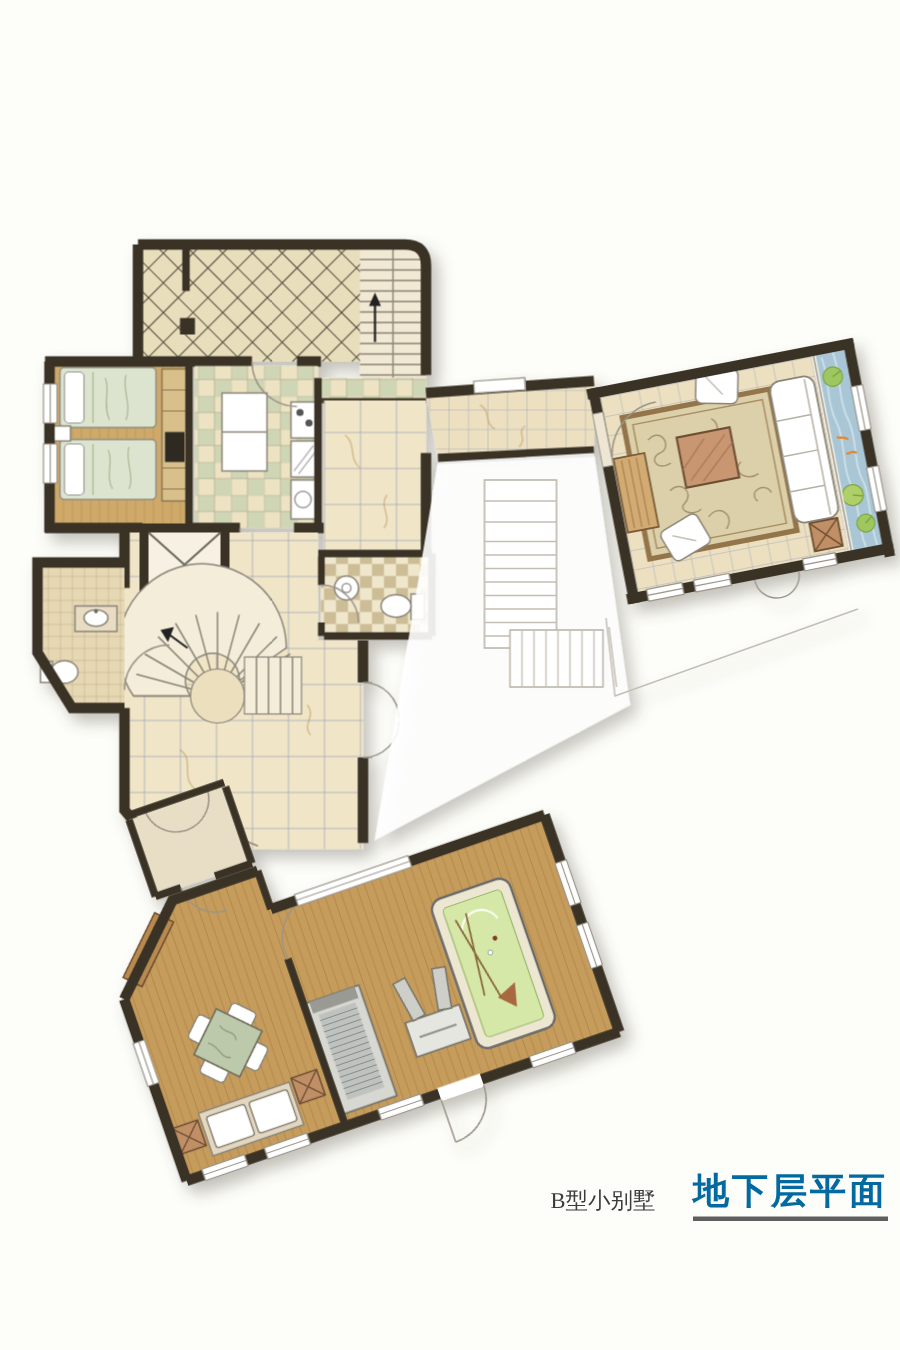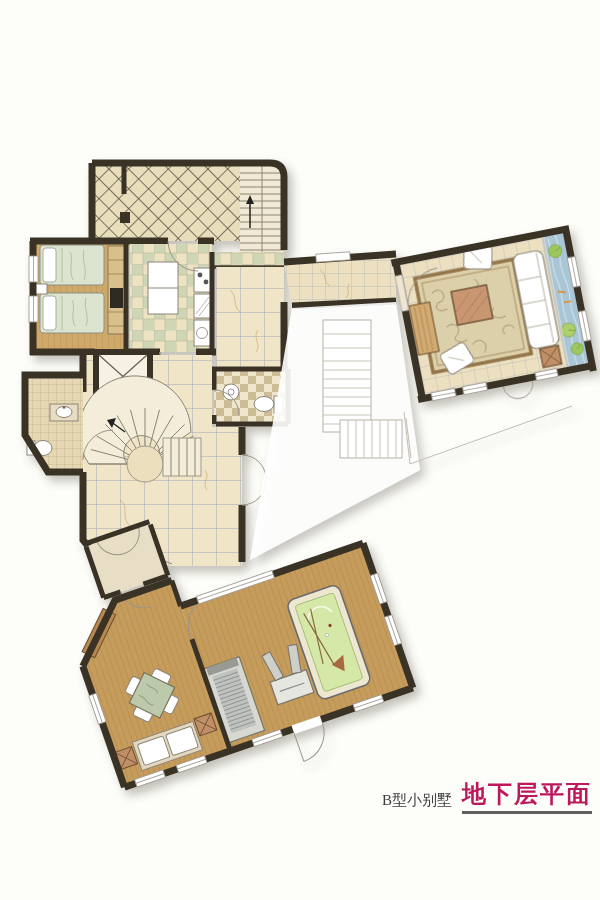--- a/index.html
+++ b/index.html
@@ -10,24 +10,24 @@
   .wall5{stroke:#3a3328;fill:none;stroke-width:5;stroke-linecap:butt;}
   .wall4{stroke:#45402f;fill:none;stroke-width:3.5;stroke-linecap:butt;}
   .thin{stroke:#8f887a;fill:none;stroke-width:1;}
   .door{stroke:#9b9488;fill:none;stroke-width:1;}
   .winline{stroke:#9b958b;stroke-width:.8;}
   .win{fill:#ffffff;stroke:#9b958b;stroke-width:.8;}
   .tread{stroke:#8b8474;stroke-width:1;fill:none;}
   .furn{stroke:#8a8578;stroke-width:1;fill:#ffffff;}
   .vein{stroke:#b9935a;stroke-width:1;fill:none;opacity:.5;}
   #title-block{position:absolute;left:352px;top:778px;width:240px;display:flex;
-               align-items:flex-end;justify-content:flex-end;color:#3c3c3c;}
+               align-items:flex-end;justify-content:flex-end;color:#3c3c3c;gap:15px;}
   #title-prefix{font-size:15px;margin-right:10px;padding-bottom:4px;font-family:"Liberation Serif",serif;}
   #title-main-wrap{display:inline-block;text-align:center;}
-  #title-main{font-size:24px;font-weight:bold;letter-spacing:2px;color:#be185d;
+  #title-main{font-size:24px;font-weight:bold;letter-spacing:2px;color:#0369a1;
               font-family:"Liberation Serif",serif;}
   #title-underline{height:3px;background:#5f5f5f;margin-top:1px;}
 </style>
 </head>
 <body>
 
 <div id="stage">
 <svg width="600" height="900" viewBox="0 0 600 900">
 <defs>
   <filter id="ds" x="-10%" y="-10%" width="125%" height="125%">

